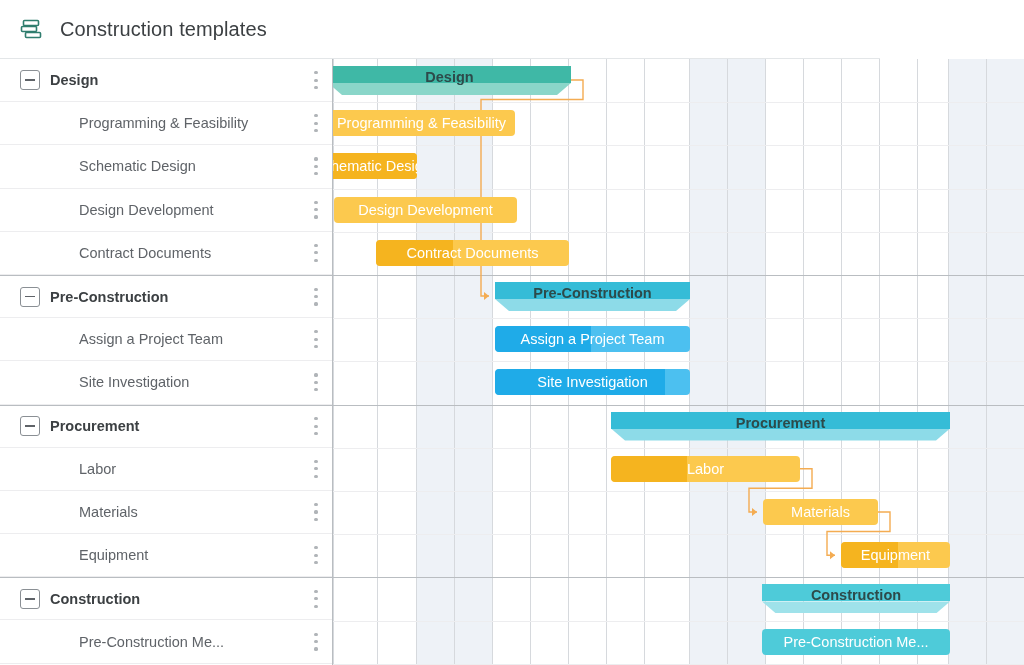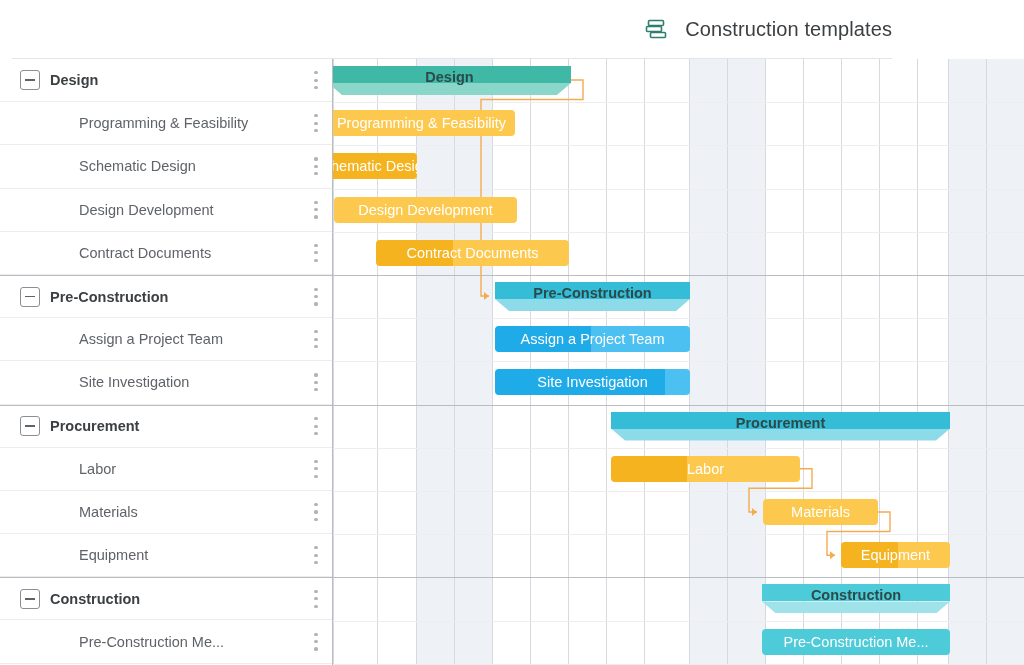--- a/index.html
+++ b/index.html
@@ -11,25 +11,25 @@
   }
   #app {
     position: relative;
     width: 1024px; height: 665px;
     background: #ffffff;
     overflow: hidden;
   }
 
   
   #header {
-    position: absolute; left: 12px; top: 0;
+    position: absolute; left: 0; top: 0;
     width: 880px; height: 59px;
     background: #ffffff;
     border-bottom: 1px solid #e3e6e8;
-    display: flex; align-items: center; justify-content: flex-end;
+    display: flex; align-items: center;
   }
   #header .app-icon {
     margin-left: 18px; width: 26px; height: 26px;
     display: flex; align-items: center; justify-content: center;
   }
   #header .title {
     margin-left: 16px;
     font-size: 20px;
     color: #3c4043;
     letter-spacing: .1px;

